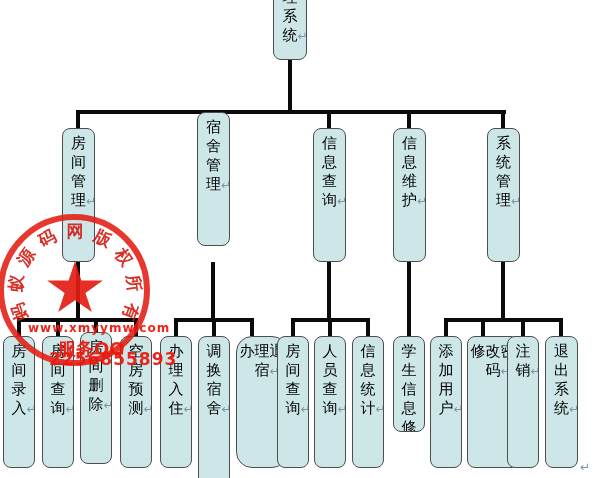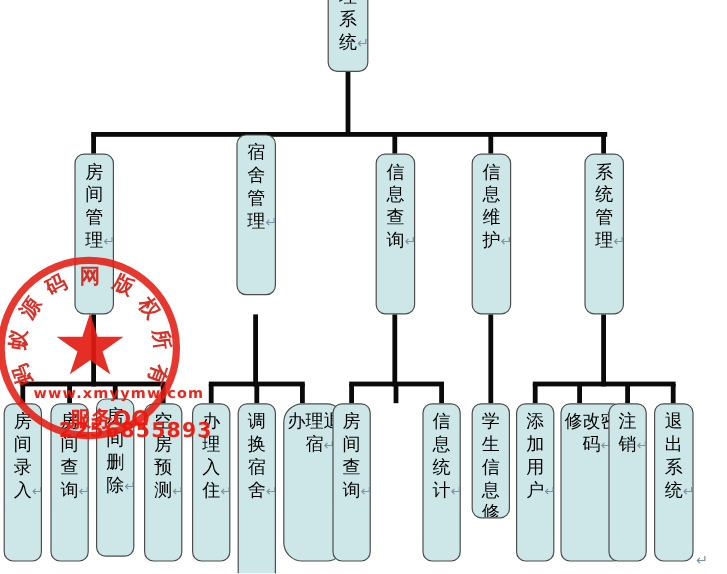--- a/index.html
+++ b/index.html
@@ -74,20 +74,21 @@
   <div class="node" style="left:3px;top:336px;width:32px;height:132px;"><span>房间录入</span><span class="pmark">↵</span></div>
   <div class="node" style="left:42px;top:336px;width:32px;height:132px;"><span>房间查询</span><span class="pmark">↵</span></div>
   <div class="node" style="left:80px;top:332px;width:32px;height:132px;"><span>房间删除</span><span class="pmark">↵</span></div>
   <div class="node" style="left:120px;top:336px;width:32px;height:132px;"><span>空房预测</span><span class="pmark">↵</span></div>
 
   <div class="node" style="left:160px;top:336px;width:32px;height:132px;"><span>办理入住</span><span class="pmark">↵</span></div>
   <div class="node" style="left:198px;top:336px;width:32px;height:164px;"><span>调换宿舍</span><span class="pmark">↵</span></div>
   <div class="node" style="left:236px;top:336px;width:52px;height:132px;border-radius:16px;"><span>办理退宿</span><span class="pmark">↵</span></div>
 
   <div class="node" style="left:277px;top:336px;width:32px;height:132px;"><span>房间查询</span><span class="pmark">↵</span></div>
+  <div class="node" style="left:314px;top:336px;width:32px;height:132px;"><span>人员查询</span><span class="pmark">↵</span></div>
   <div class="node" style="left:352px;top:336px;width:32px;height:132px;"><span>信息统计</span><span class="pmark">↵</span></div>
 
   <div class="node" style="left:393px;top:336px;width:32px;height:96px;"><span>学生信息修改</span><span class="pmark">↵</span></div>
 
   <div class="node" style="left:430px;top:336px;width:32px;height:132px;"><span>添加用户</span><span class="pmark">↵</span></div>
   <div class="node" style="left:467px;top:336px;width:52px;height:132px;"><span>修改密码</span><span class="pmark">↵</span></div>
   <div class="node" style="left:507px;top:336px;width:32px;height:132px;"><span>注销</span><span class="pmark">↵</span></div>
   <div class="node" style="left:545px;top:336px;width:33px;height:132px;"><span>退出系统</span><span class="pmark">↵</span></div>
 
   <span class="stray-pmark pmark-fill" style="left:580px;top:460px;">↵</span>

